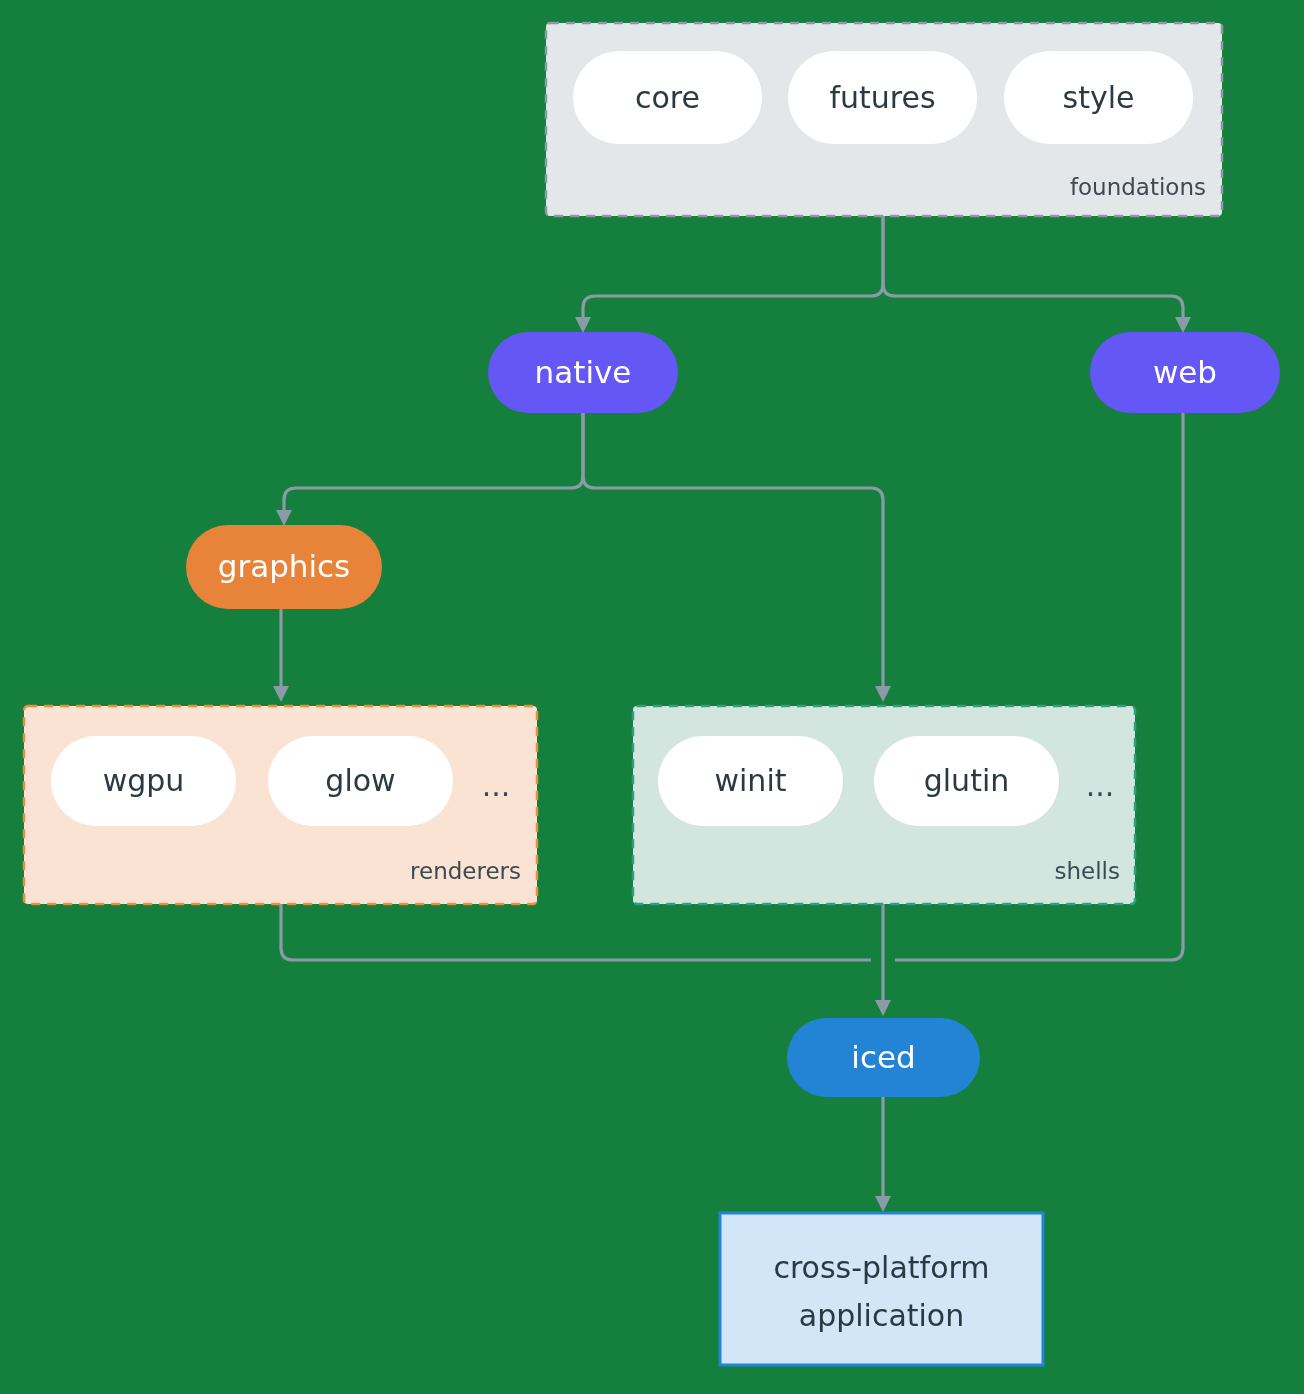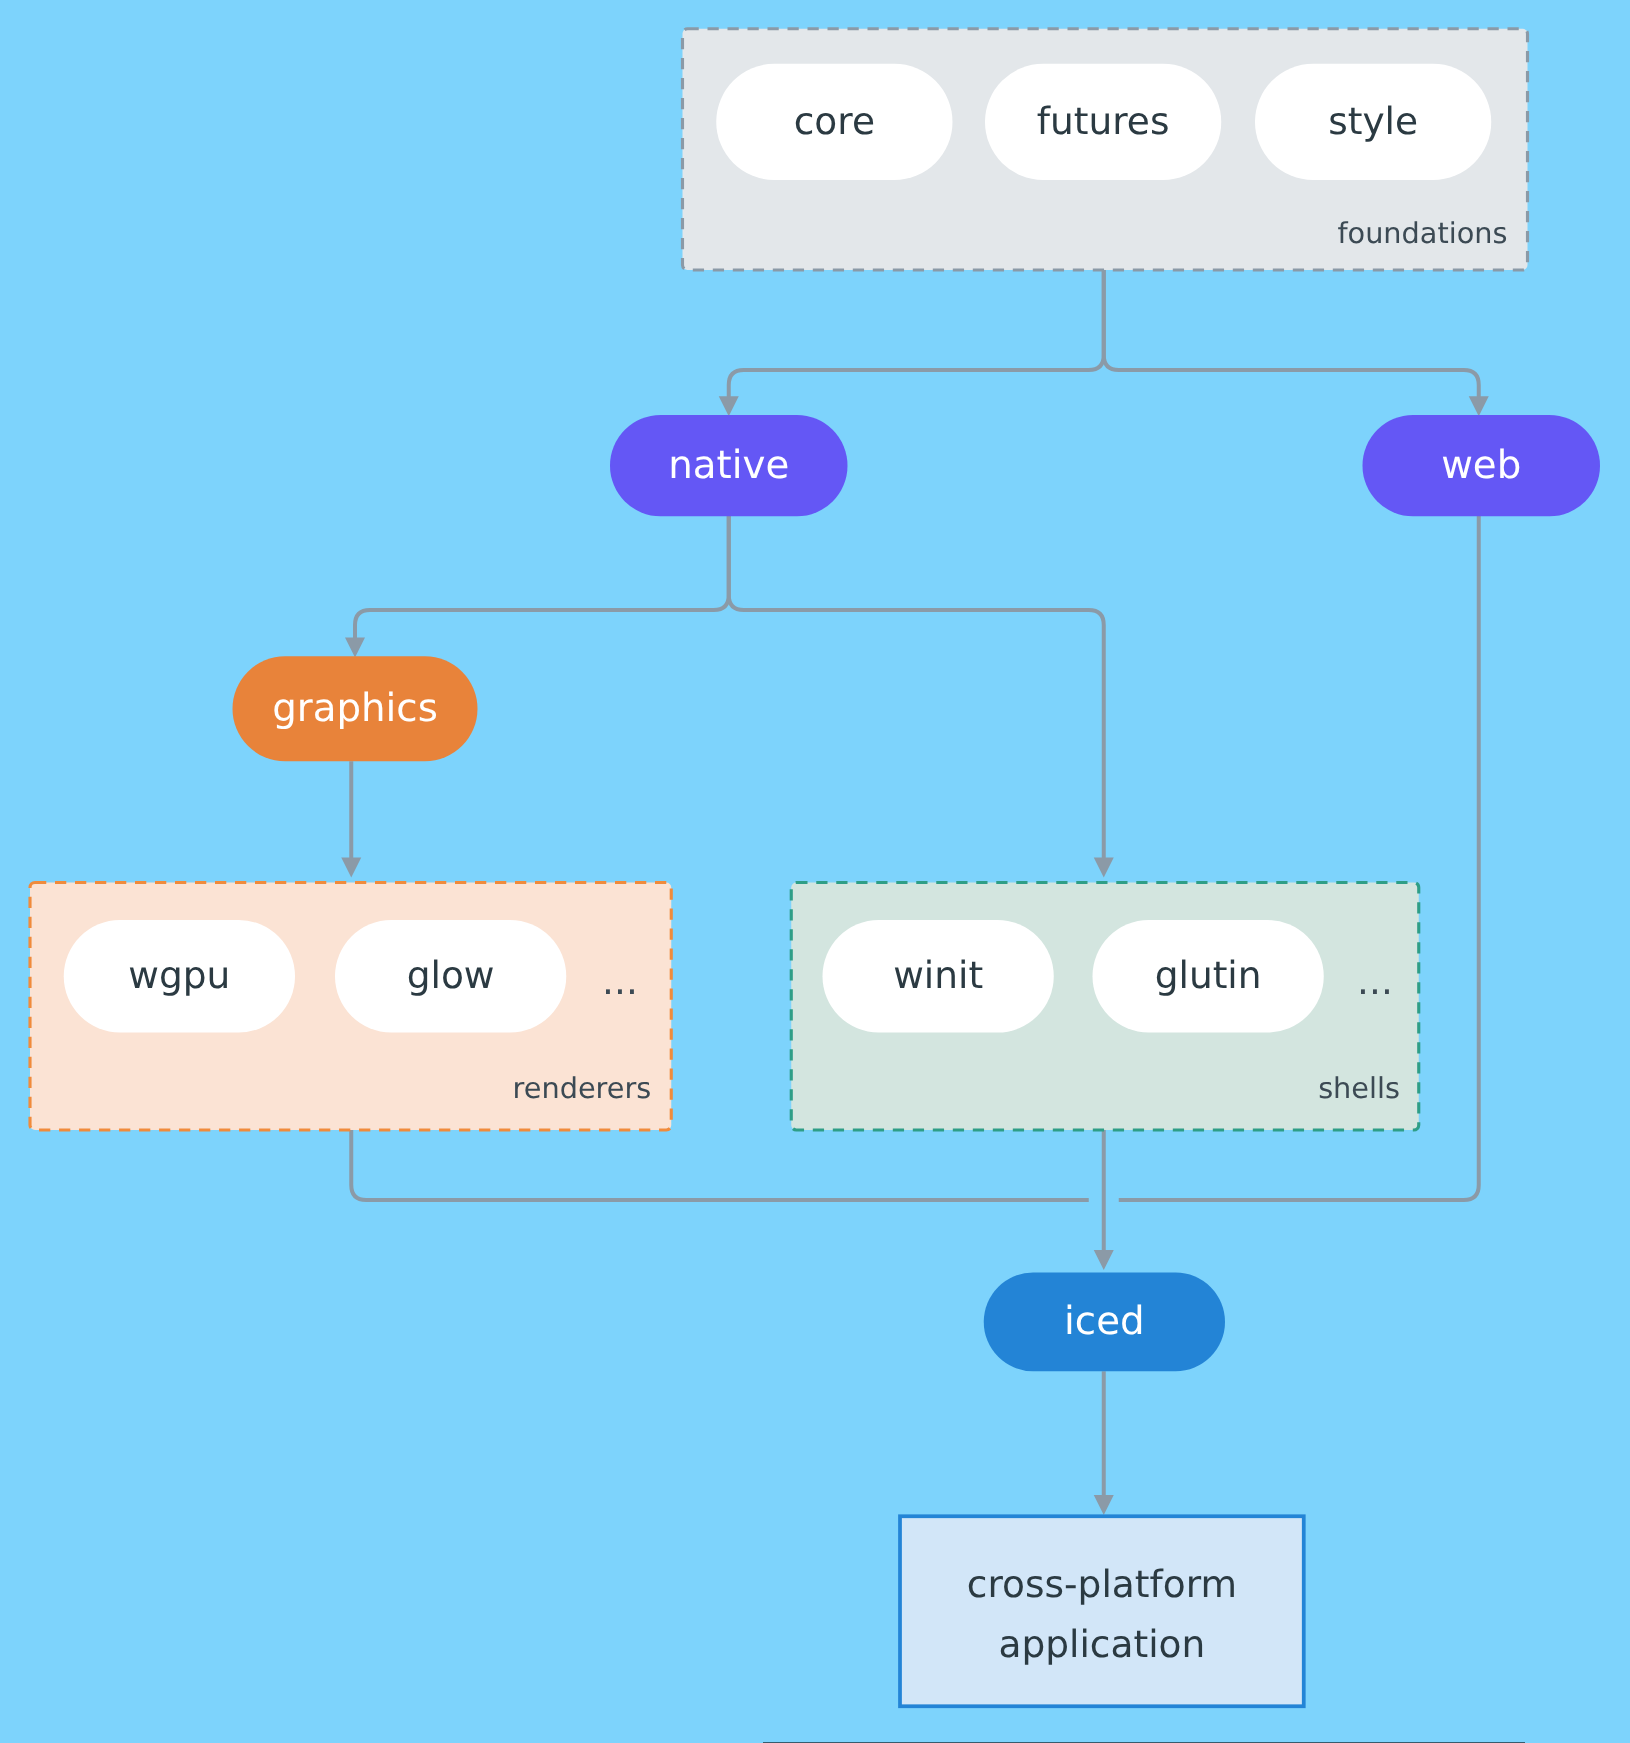--- a/index.html
+++ b/index.html
@@ -4,21 +4,21 @@
 <style>
   html, body {
     margin: 0;
     padding: 0;
     background: #000000;
   }
   #diagram-root {
     position: relative;
     width: 1304px;
     height: 1394px;
-    background: #7dd3fc;
+    background: #15803d;
     font-family: "DejaVu Sans", sans-serif;
   }
   svg.canvas {
     position: absolute;
     top: 0; left: 0;
     width: 1304px;
     height: 1394px;
     display: block;
   }
   .node-label {

